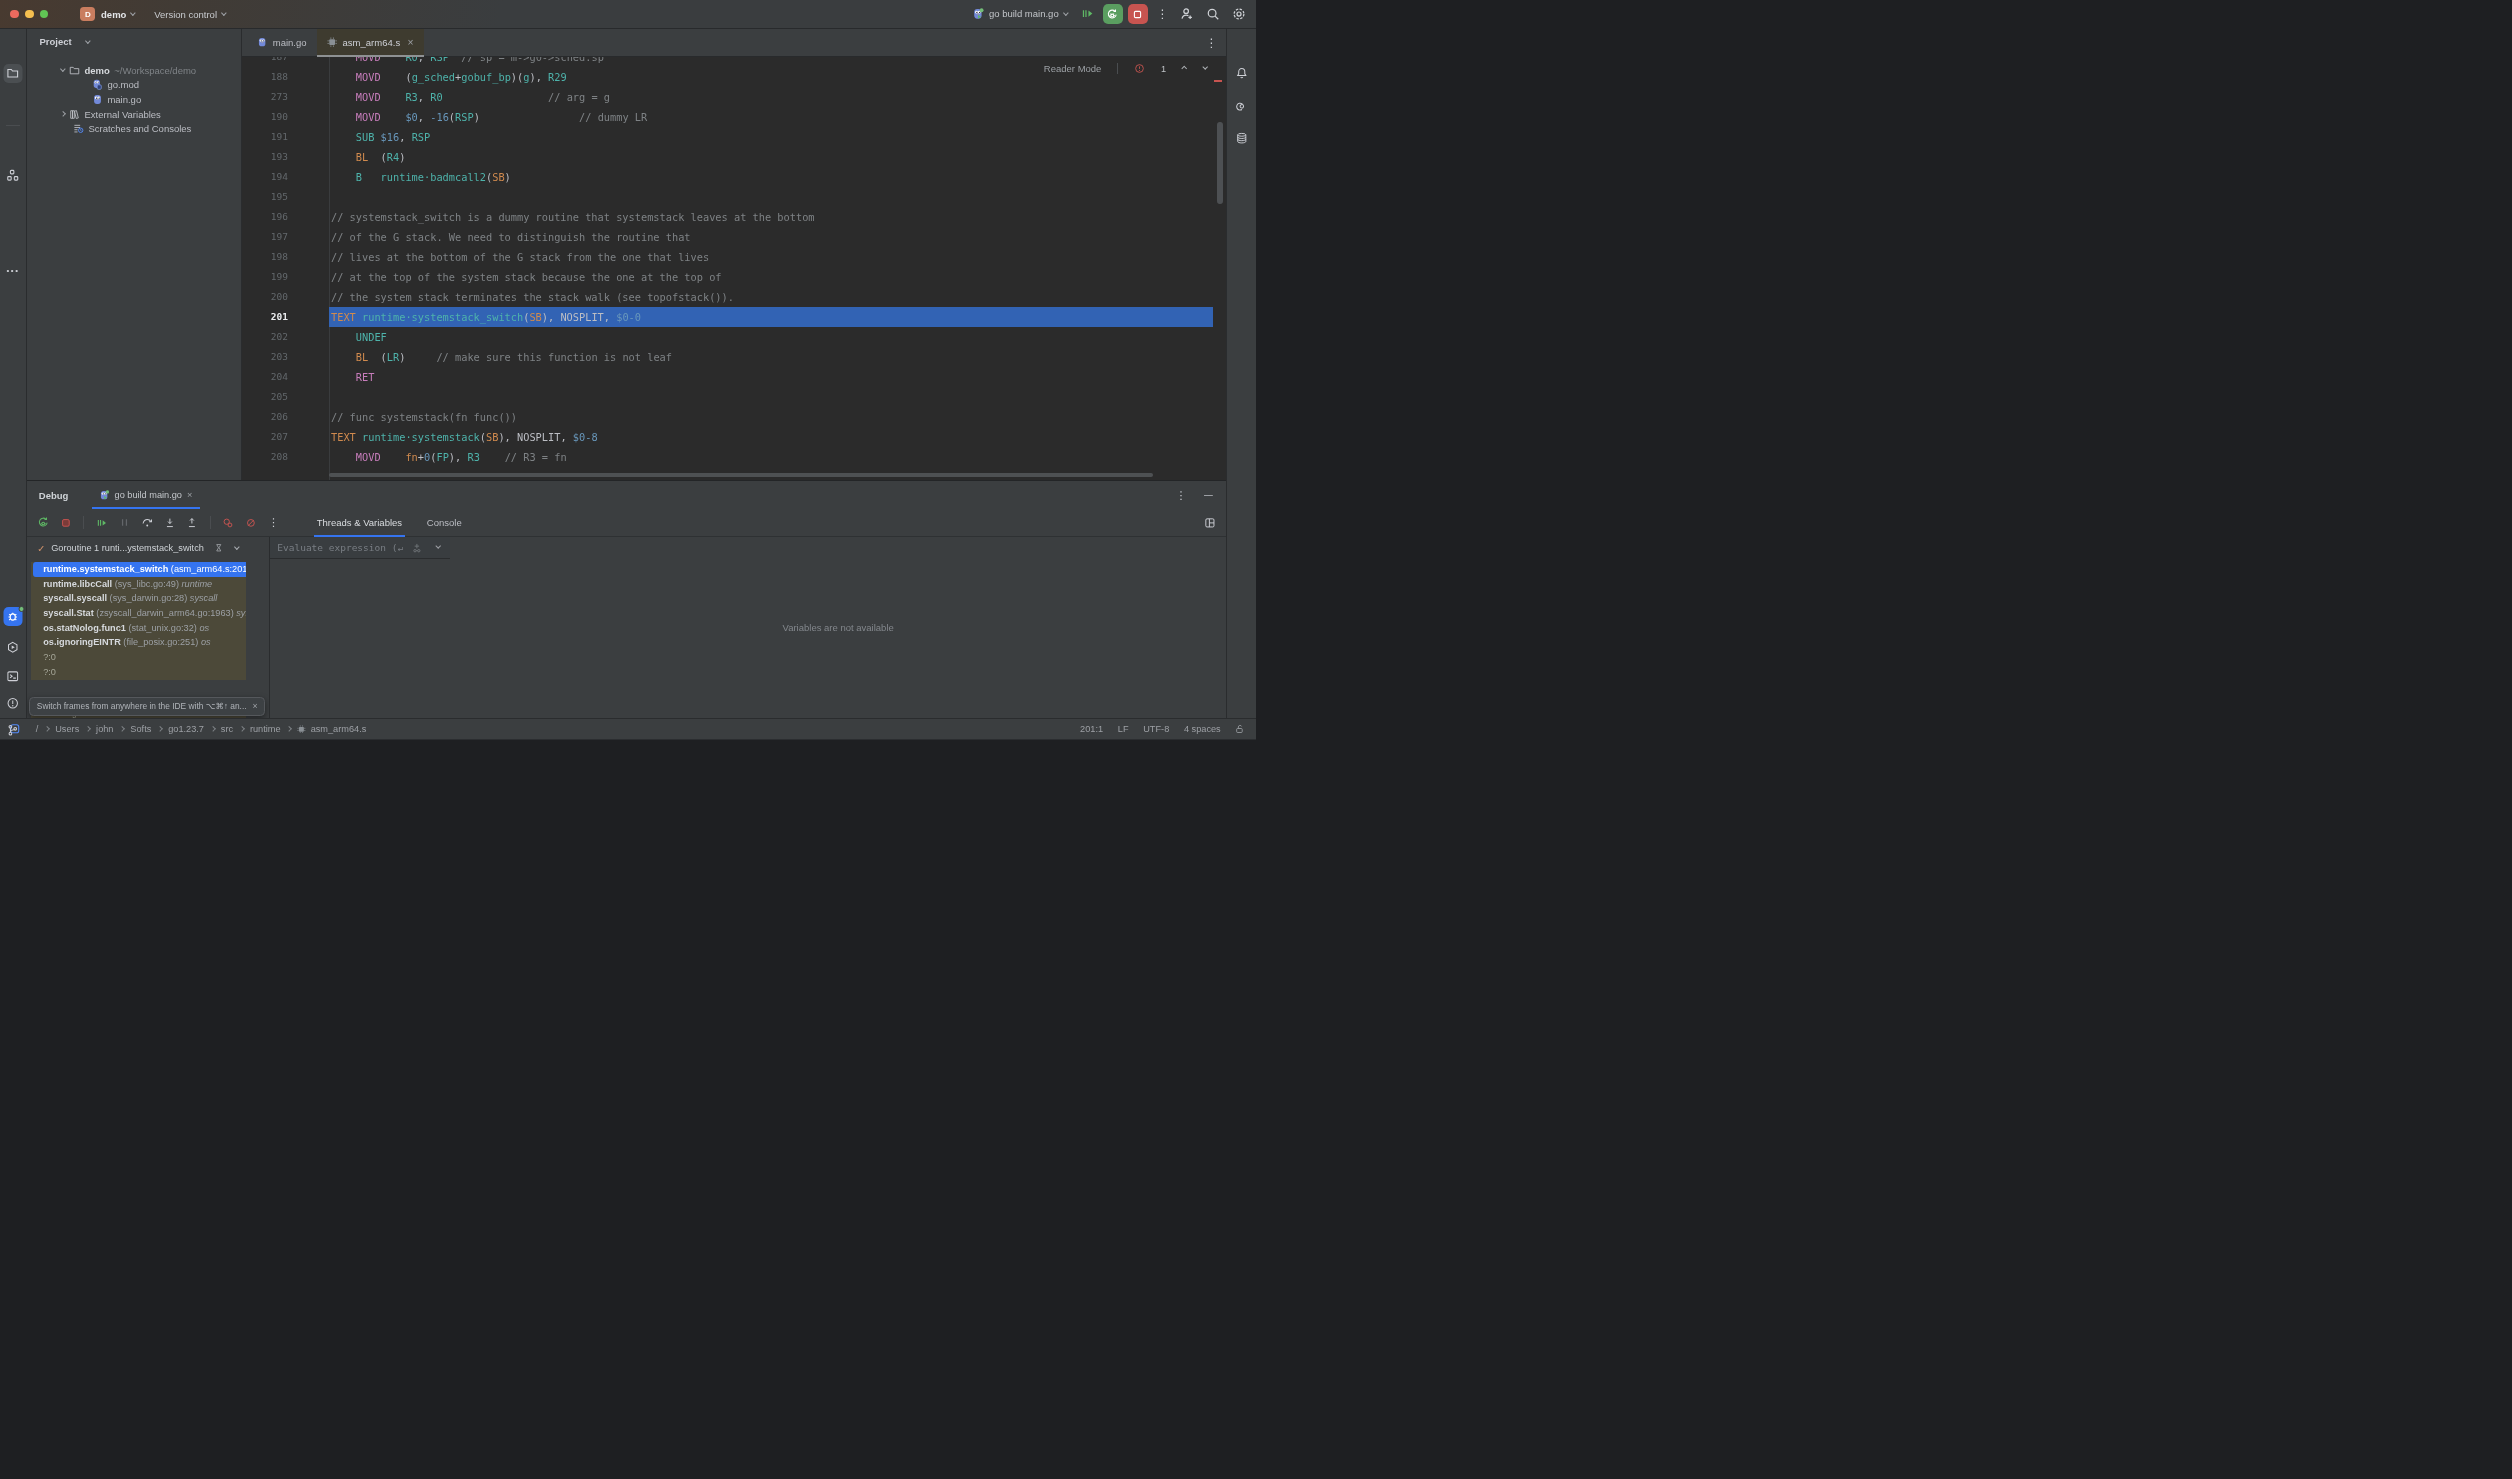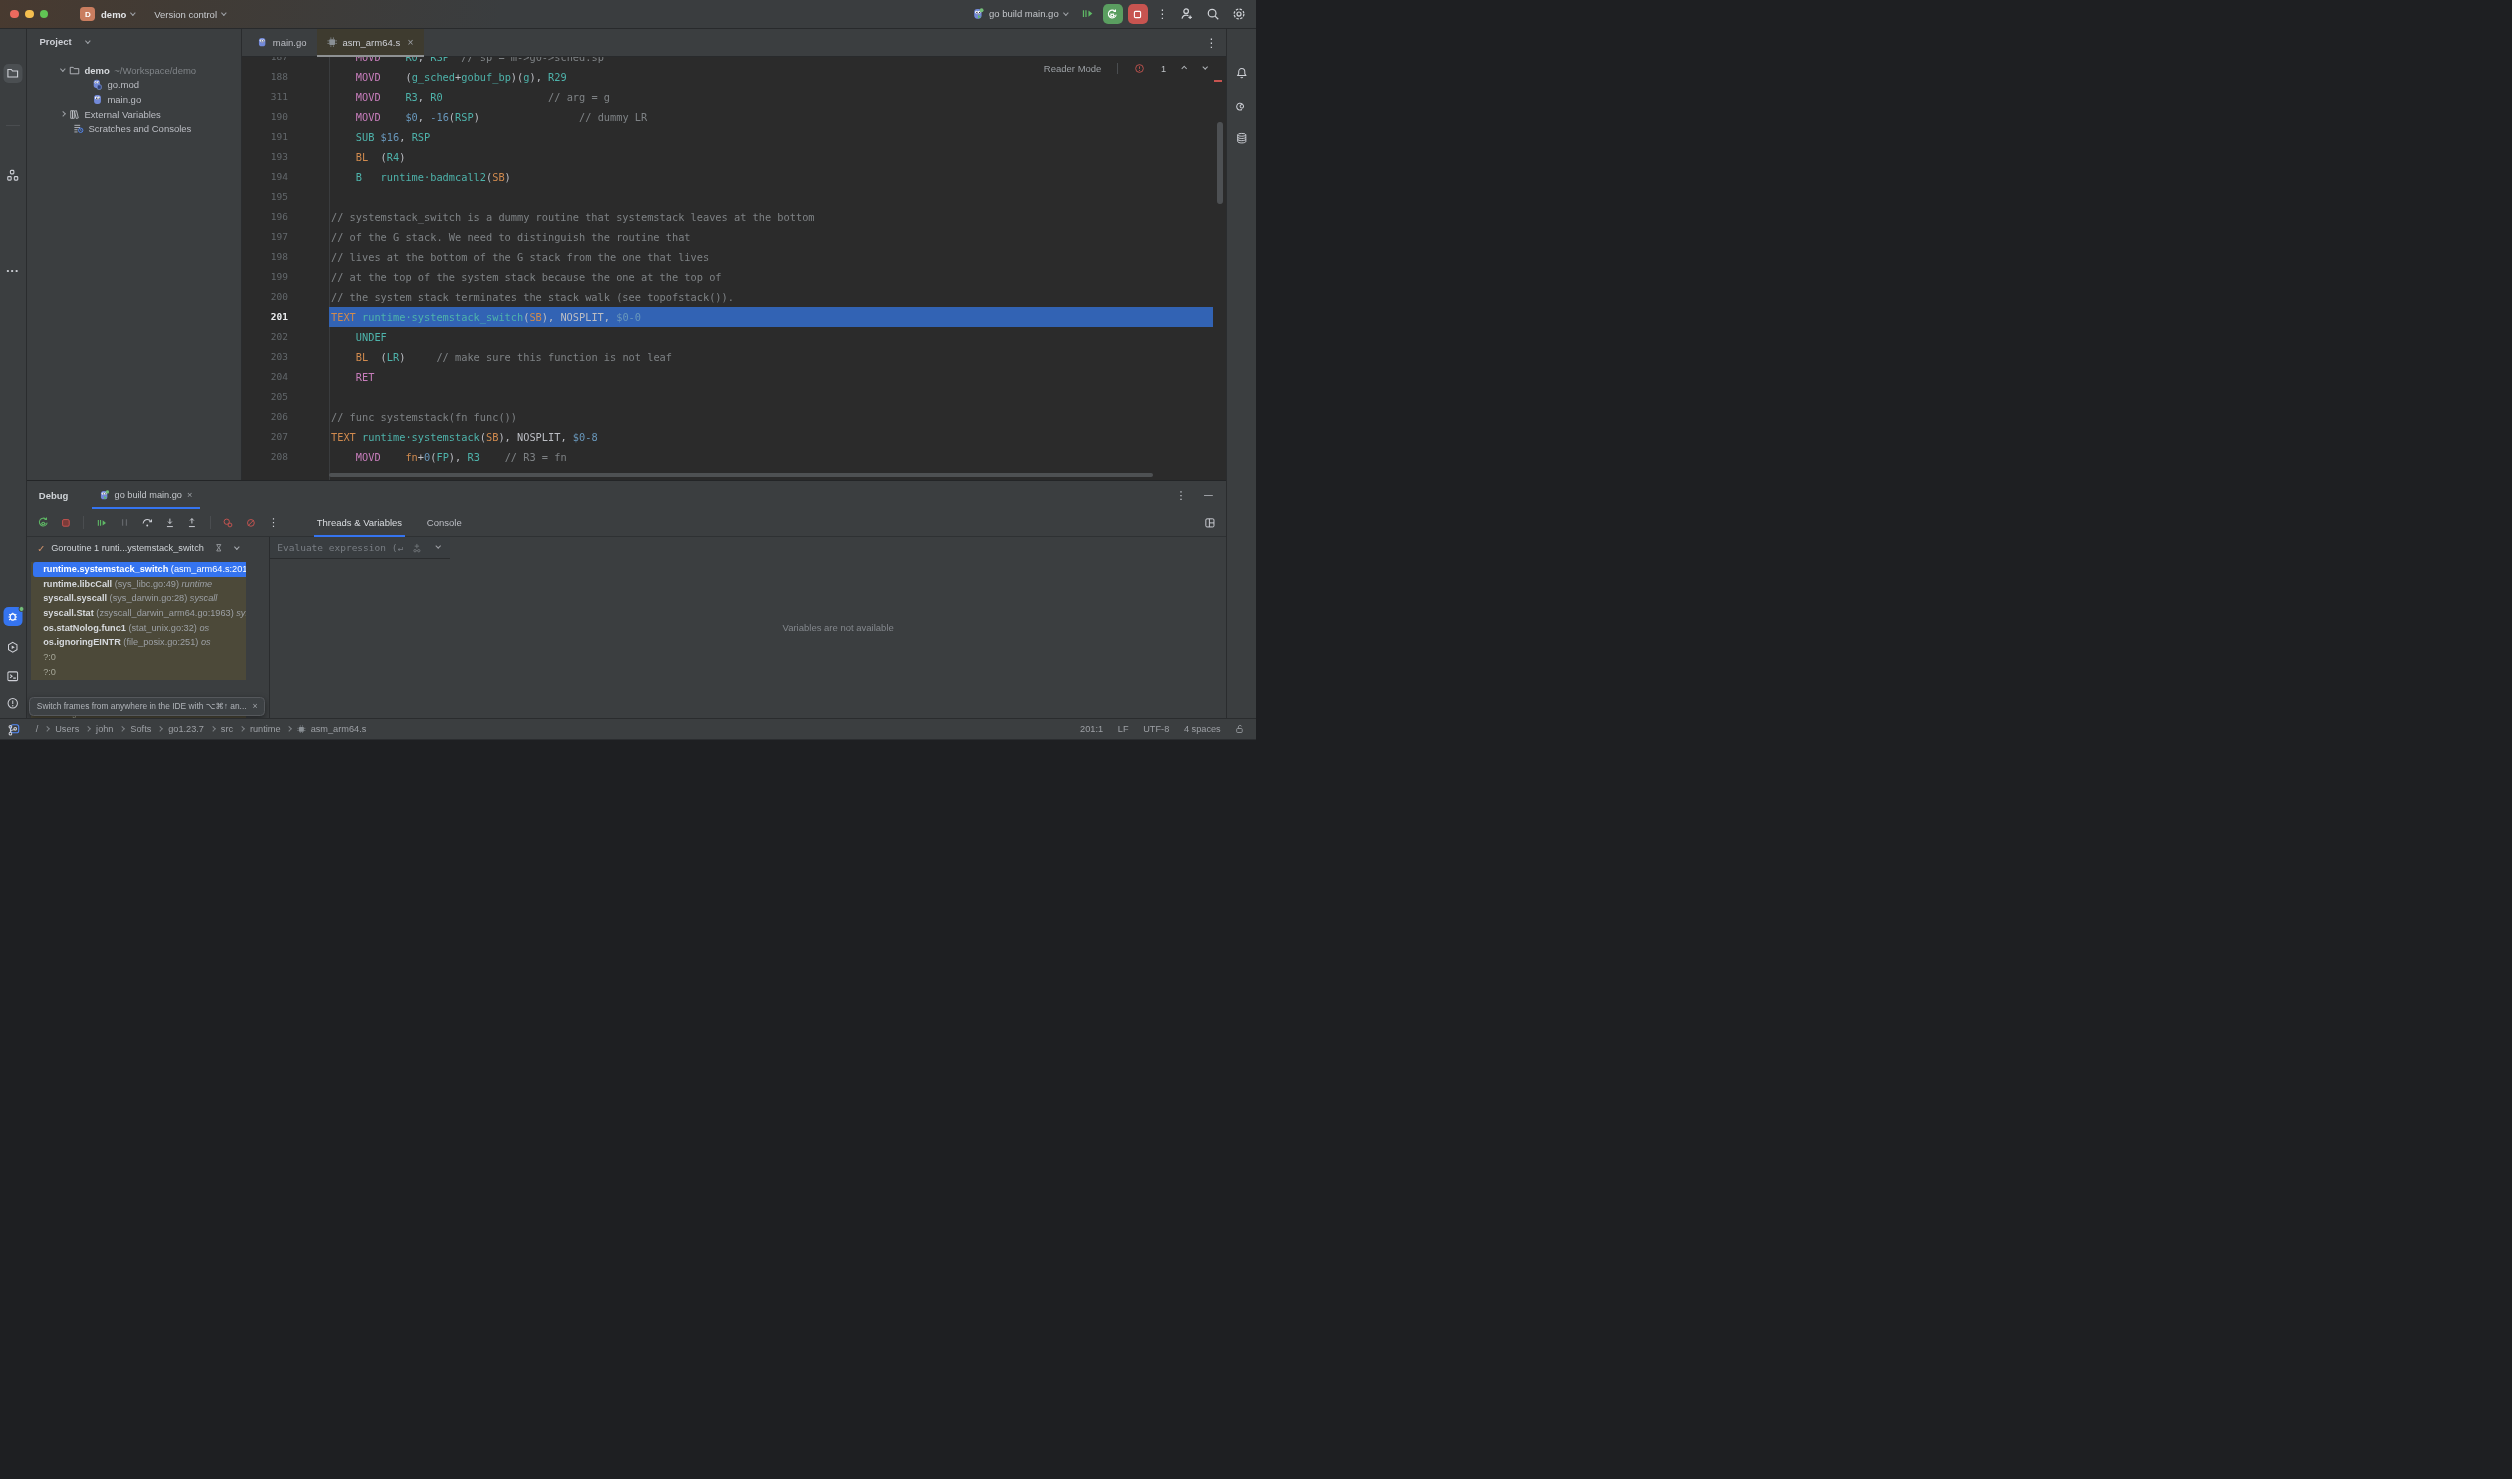--- a/index.html
+++ b/index.html
@@ -360,21 +360,21 @@
             <div class="lines" id="editor-lines">
                 <div class="cl">
                   <span class="ln">187</span>
                   <span class="code"><span class="tk-kw">    MOVD</span><span class="tk-pl">    </span><span class="tk-rg">R0</span><span class="tk-pl">, </span><span class="tk-rg">RSP</span><span class="tk-pl">  </span><span class="tk-cm">// sp = m-&gt;g0-&gt;sched.sp</span></span>
                 </div>
                 <div class="cl">
                   <span class="ln">188</span>
                   <span class="code"><span class="tk-kw">    MOVD</span><span class="tk-pl">    </span><span class="tk-pl">(</span><span class="tk-rg">g_sched</span><span class="tk-pl">+</span><span class="tk-rg">gobuf_bp</span><span class="tk-pl">)(</span><span class="tk-rg">g</span><span class="tk-pl">), </span><span class="tk-rg">R29</span></span>
                 </div>
                 <div class="cl">
-                  <span class="ln">311</span>
+                  <span class="ln">273</span>
                   <span class="code"><span class="tk-kw">    MOVD</span><span class="tk-pl">    </span><span class="tk-rg">R3</span><span class="tk-pl">, </span><span class="tk-rg">R0</span><span class="tk-pl">                 </span><span class="tk-cm">// arg = g</span></span>
                 </div>
                 <div class="cl">
                   <span class="ln">190</span>
                   <span class="code"><span class="tk-kw">    MOVD</span><span class="tk-pl">    </span><span class="tk-nm">$0</span><span class="tk-pl">, </span><span class="tk-nm">-16</span><span class="tk-pl">(</span><span class="tk-rg">RSP</span><span class="tk-pl">)</span><span class="tk-pl">                </span><span class="tk-cm">// dummy LR</span></span>
                 </div>
                 <div class="cl">
                   <span class="ln">191</span>
                   <span class="code"><span class="tk-rg">    SUB </span><span class="tk-nm">$16</span><span class="tk-pl">, </span><span class="tk-rg">RSP</span></span>
                 </div>

